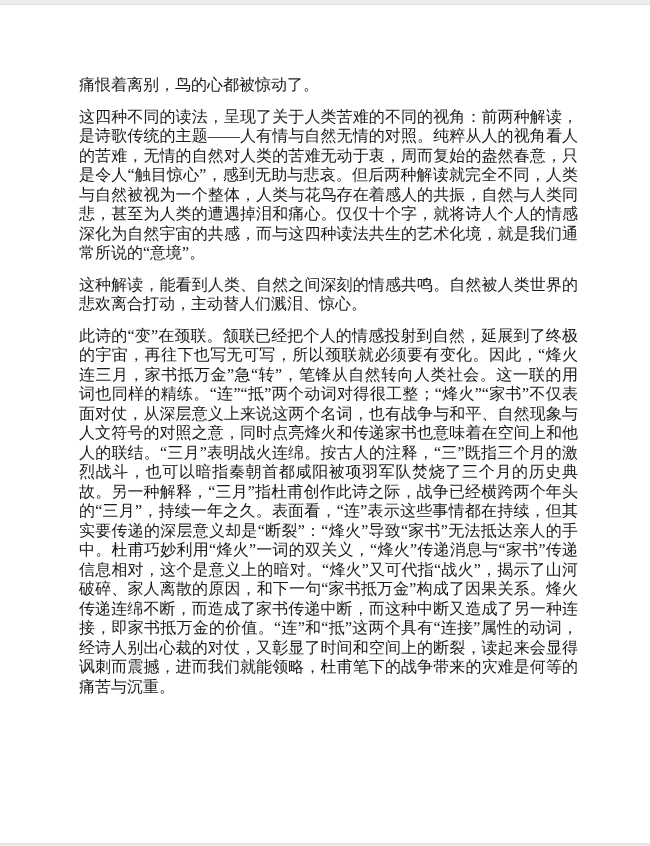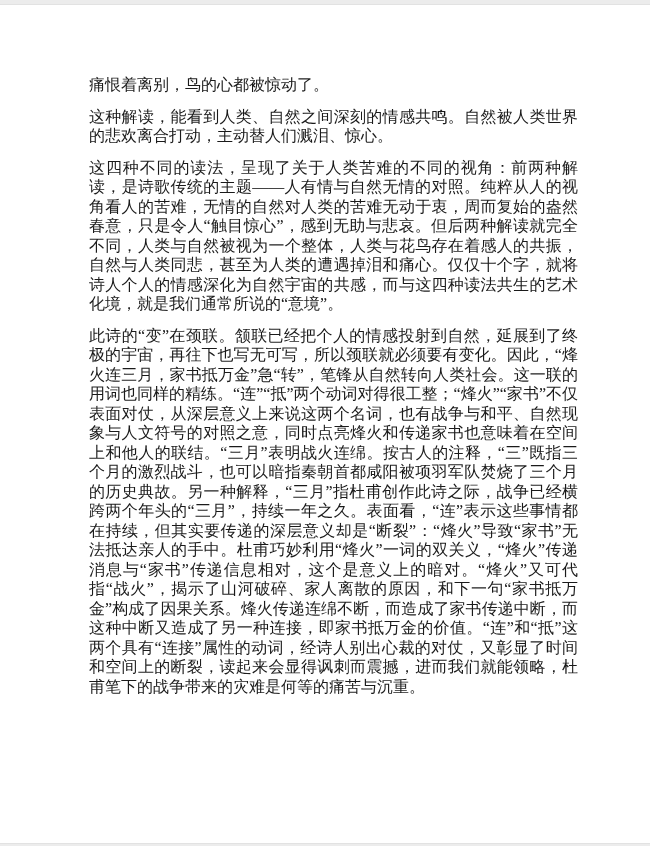--- a/index.html
+++ b/index.html
@@ -37,32 +37,32 @@
     left: 75px;
     width: 503px;
     color: #1a1a1a;
     font-size: 16px;
     line-height: 19.5px;
     text-align: justify;
     text-justify: inter-ideograph;
     word-break: break-all;
   }
   .doc-content p {
-    margin: 0 0 12px 14px;
+    margin: 0 0 12px 4px;
     padding: 0;
   }
   .doc-content p:last-child {
     margin-bottom: 0;
   }
 </style>
 </head>
 <body>
 
 <div class="page-gap page-gap-top"></div>
 
 <div class="doc-content">
   <p>痛恨着离别，鸟的心都被惊动了。</p>
+  <p>这四种不同的读法，呈现了关于人类苦难的不同的视角：前两种解读，是诗歌传统的主题——人有情与自然无情的对照。纯粹从人的视角看人的苦难，无情的自然对人类的苦难无动于衷，周而复始的盎然春意，只是令人“触目惊心”，感到无助与悲哀。但后两种解读就完全不同，人类与自然被视为一个整体，人类与花鸟存在着感人的共振，自然与人类同悲，甚至为人类的遭遇掉泪和痛心。仅仅十个字，就将诗人个人的情感深化为自然宇宙的共感，而与这四种读法共生的艺术化境，就是我们通常所说的“意境”。</p>
   <p>这种解读，能看到人类、自然之间深刻的情感共鸣。自然被人类世界的悲欢离合打动，主动替人们溅泪、惊心。</p>
-  <p>这四种不同的读法，呈现了关于人类苦难的不同的视角：前两种解读，是诗歌传统的主题——人有情与自然无情的对照。纯粹从人的视角看人的苦难，无情的自然对人类的苦难无动于衷，周而复始的盎然春意，只是令人“触目惊心”，感到无助与悲哀。但后两种解读就完全不同，人类与自然被视为一个整体，人类与花鸟存在着感人的共振，自然与人类同悲，甚至为人类的遭遇掉泪和痛心。仅仅十个字，就将诗人个人的情感深化为自然宇宙的共感，而与这四种读法共生的艺术化境，就是我们通常所说的“意境”。</p>
   <p>此诗的“变”在颈联。颔联已经把个人的情感投射到自然，延展到了终极的宇宙，再往下也写无可写，所以颈联就必须要有变化。因此，“烽火连三月，家书抵万金”急“转”，笔锋从自然转向人类社会。这一联的用词也同样的精练。“连”“抵”两个动词对得很工整；“烽火”“家书”不仅表面对仗，从深层意义上来说这两个名词，也有战争与和平、自然现象与人文符号的对照之意，同时点亮烽火和传递家书也意味着在空间上和他人的联结。“三月”表明战火连绵。按古人的注释，“三”既指三个月的激烈战斗，也可以暗指秦朝首都咸阳被项羽军队焚烧了三个月的历史典故。另一种解释，“三月”指杜甫创作此诗之际，战争已经横跨两个年头的“三月”，持续一年之久。表面看，“连”表示这些事情都在持续，但其实要传递的深层意义却是“断裂”：“烽火”导致“家书”无法抵达亲人的手中。杜甫巧妙利用“烽火”一词的双关义，“烽火”传递消息与“家书”传递信息相对，这个是意义上的暗对。“烽火”又可代指“战火”，揭示了山河破碎、家人离散的原因，和下一句“家书抵万金”构成了因果关系。烽火传递连绵不断，而造成了家书传递中断，而这种中断又造成了另一种连接，即家书抵万金的价值。“连”和“抵”这两个具有“连接”属性的动词，经诗人别出心裁的对仗，又彰显了时间和空间上的断裂，读起来会显得讽刺而震撼，进而我们就能领略，杜甫笔下的战争带来的灾难是何等的痛苦与沉重。</p>
 </div>
 
 <div class="page-gap page-gap-bottom"></div>
 
 </body></html>

